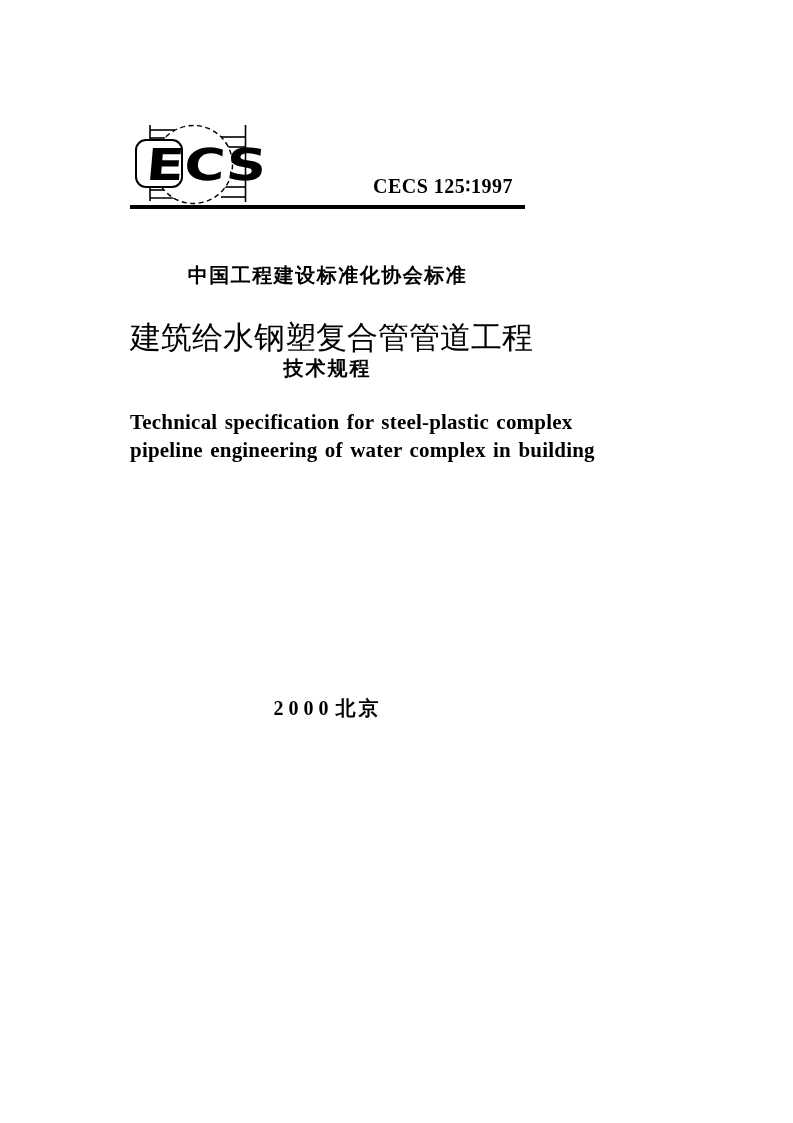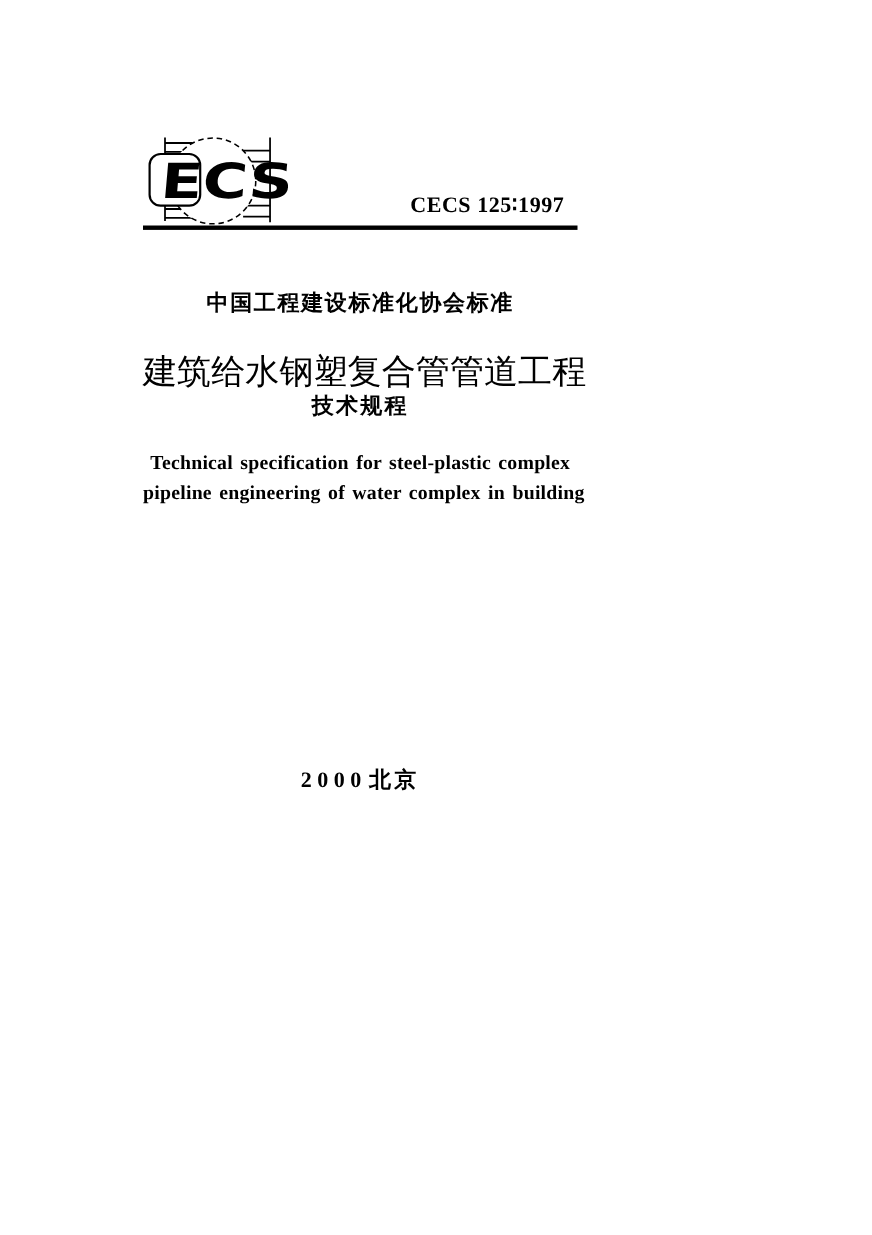--- a/index.html
+++ b/index.html
@@ -24,21 +24,21 @@
     top:205px;left:130px;width:395px;height:4px;
     background:#000;
   }
   .assoc{
     top:262px;
     font-size:20px;font-weight:bold;letter-spacing:1.5px;
   }
   .t1{top:317px;font-size:31px;font-weight:normal;letter-spacing:0;white-space:nowrap;}
   .t2{top:355px;font-size:20px;font-weight:bold;letter-spacing:2px;}
   .en{
-    font-size:18px;font-weight:bold;
+    font-size:21px;font-weight:bold;
     word-spacing:2px;letter-spacing:0.2px;white-space:nowrap;
   }
   .en1{top:410px;}
   .en2{top:438px;}
   .year{top:695px;font-size:20px;font-weight:bold;}
   .year .digits{letter-spacing:5px;}
   .year .city{margin-left:2px;letter-spacing:3px;}
 </style>
 </head>
 <body>

